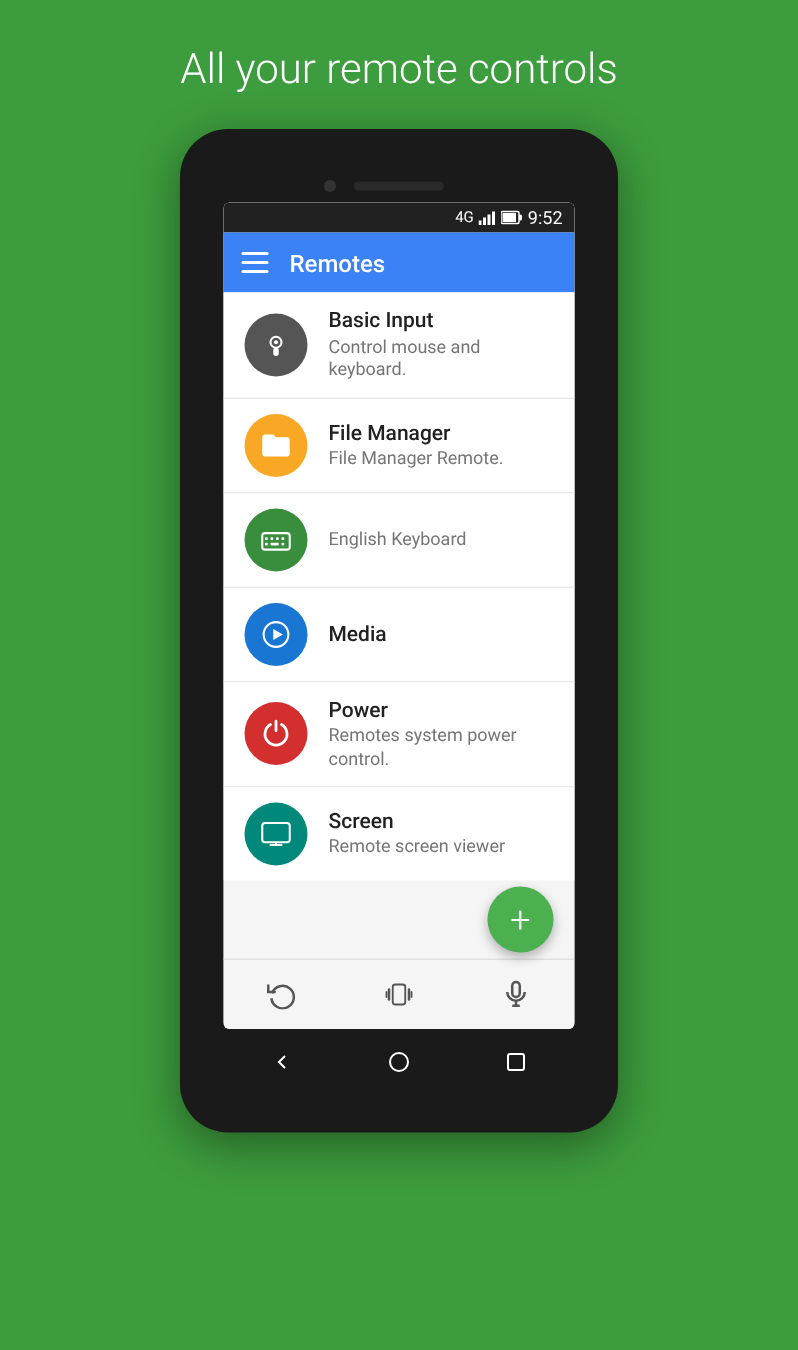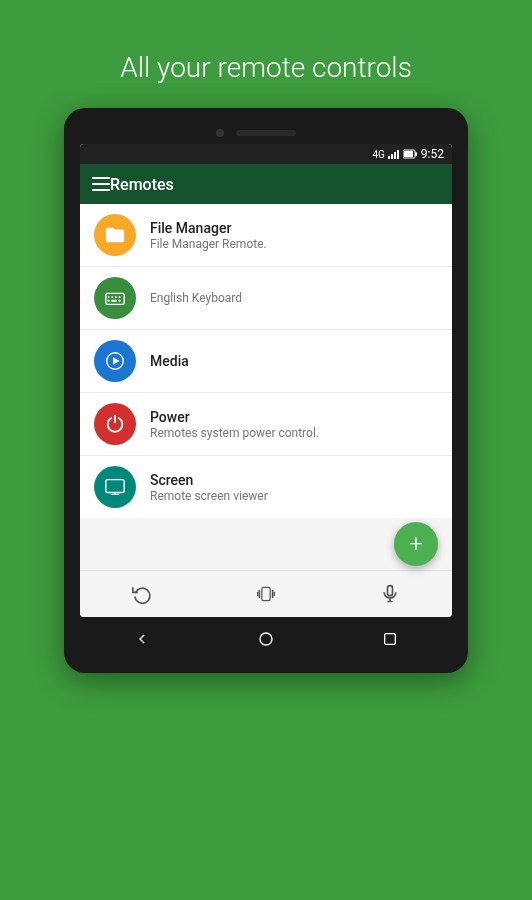--- a/index.html
+++ b/index.html
@@ -15,28 +15,27 @@
       overflow: hidden;
     }
 
     .tagline {
       color: white;
       text-align: center;
       font-size: 28px;
       font-weight: 300;
       line-height: 1.3;
       padding: 28px 40px 22px 40px;
-      margin-top: 22px;
     }
 
     .phone-wrapper {
-      width: 404px;
+      width: 292px;
       background: #1a1a1a;
-      border-radius: 21px;
-      padding: 16px;
+      border-radius: 32px;
+      padding: 29px;
       box-shadow: 0 8px 30px rgba(0,0,0,0.4);
       position: relative;
     }
 
     .phone-top-bar {
       display: flex;
       justify-content: center;
       align-items: center;
       padding: 6px 0 8px;
       position: relative;
@@ -82,25 +81,26 @@
     }
 
     .status-icons {
       display: flex;
       align-items: center;
       gap: 3px;
       font-size: 10px;
     }
 
     .app-bar {
-      background: #14532d;
+      background: #3b82f6;
       display: flex;
       align-items: center;
       padding: 0 12px;
       height: 40px;
+      gap: 14px;
     }
 
     .hamburger-icon {
       display: flex;
       flex-direction: column;
       gap: 4px;
       cursor: pointer;
     }
 
     .hamburger-icon span {
@@ -273,20 +273,33 @@
       <div class="hamburger-icon">
         <span></span>
         <span></span>
         <span></span>
       </div>
       <span class="app-title">Remotes</span>
     </div>
 
     <div class="list-container">
 
+      <div class="list-item">
+        <div class="item-icon icon-dark">
+          <svg viewBox="0 0 24 24" fill="white">
+            <circle cx="12" cy="10" r="4" fill="none" stroke="white" stroke-width="1.5"></circle>
+            <circle cx="12" cy="10" r="1.5" fill="white"></circle>
+            <rect x="10" y="14" width="4" height="6" rx="2" fill="white"></rect>
+          </svg>
+        </div>
+        <div class="item-text">
+          <div class="item-title">Basic Input</div>
+          <div class="item-subtitle">Control mouse and keyboard.</div>
+        </div>
+      </div>
 
       <div class="list-item">
         <div class="item-icon icon-yellow">
           <svg viewBox="0 0 24 24" fill="white">
             <path d="M10 4H4c-1.1 0-2 .9-2 2v12c0 1.1.9 2 2 2h16c1.1 0 2-.9 2-2V8c0-1.1-.9-2-2-2h-8l-2-2z"></path>
           </svg>
         </div>
         <div class="item-text">
           <div class="item-title">File Manager</div>
           <div class="item-subtitle">File Manager Remote.</div>

